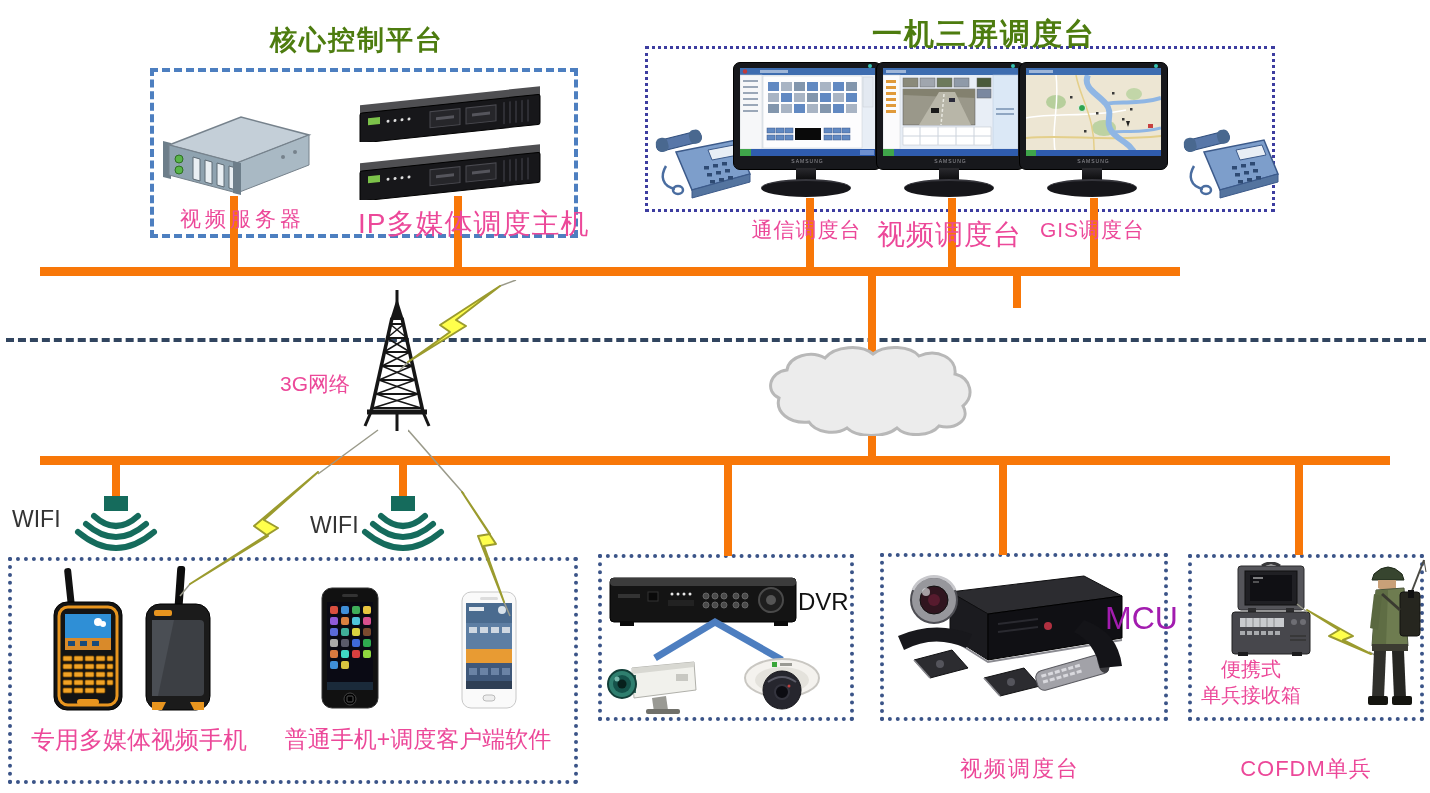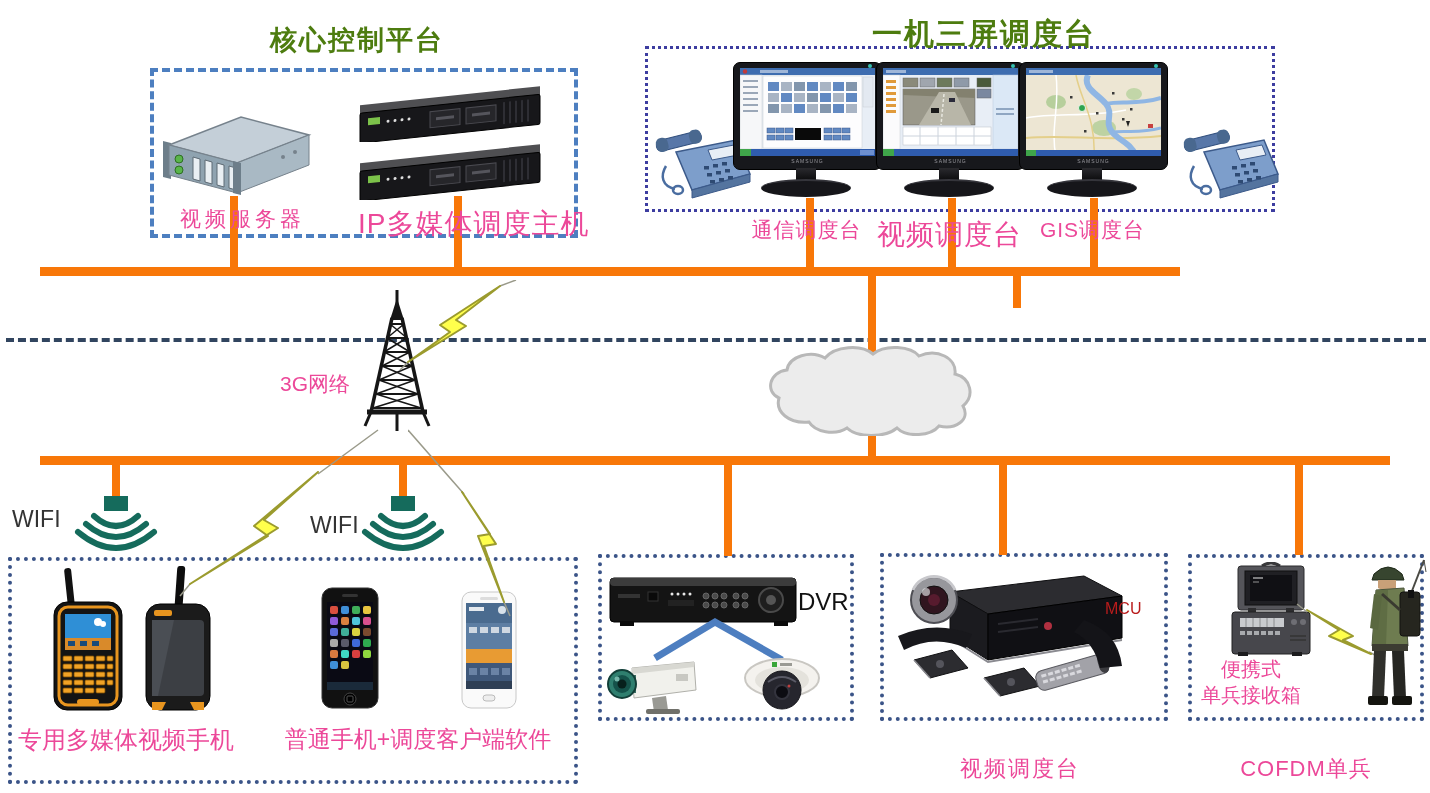--- a/index.html
+++ b/index.html
@@ -476,21 +476,21 @@
       <rect x="42" y="37" width="8" height="6" fill="#cfd8e2"></rect>
     <rect x="6" y="59" width="46" height="14" fill="#e89b33"></rect>
     <rect x="6" y="73" width="46" height="18" fill="#3f587a"></rect>
     <rect x="9" y="78" width="8" height="7" fill="#6a83a5"></rect>
       <rect x="20" y="78" width="8" height="7" fill="#6a83a5"></rect>
       <rect x="31" y="78" width="8" height="7" fill="#6a83a5"></rect>
       <rect x="42" y="78" width="8" height="7" fill="#6a83a5"></rect>
     <rect x="6" y="91" width="46" height="8" fill="#2f3f55"></rect>
     <rect x="23" y="105" width="12" height="6" rx="3" fill="#eee" stroke="#bbb"></rect>
   </svg>
-  <div class="lbl" style="left:18px;top:724px;width:242px;font-size:24px;font-family:Liberation Mono, monospace;">专用多媒体视频手机</div>
+  <div class="lbl" style="left:18px;top:724px;width:242px;text-align:center;font-size:24px;font-family:Liberation Mono, monospace;">专用多媒体视频手机</div>
   <div class="lbl" style="left:262px;top:724px;width:312px;text-align:center;font-size:23px;">普通手机+调度客户端软件</div>
 
   <svg class="icon" style="left:608px;top:570px;" width="190" height="58" viewBox="0 0 190 58">
     <rect x="2" y="8" width="186" height="44" rx="4" fill="#141414" stroke="#000"></rect>
     <rect x="2" y="8" width="186" height="8" rx="4" fill="#3c3c3c"></rect>
     <rect x="10" y="24" width="22" height="4" fill="#333"></rect>
     <rect x="40" y="22" width="10" height="9" fill="#0a0a0a" stroke="#333"></rect>
     <circle cx="64" cy="24" r="1.5" fill="#e8e8e8"></circle>
       <circle cx="70" cy="24" r="1.5" fill="#e8e8e8"></circle>
       <circle cx="76" cy="24" r="1.5" fill="#e8e8e8"></circle>
@@ -569,21 +569,21 @@
         <rect x="189" y="104" width="5" height="3" fill="#d9d9de"></rect>
       <rect x="154" y="110" width="5" height="3" fill="#d9d9de"></rect>
         <rect x="161" y="110" width="5" height="3" fill="#d9d9de"></rect>
         <rect x="168" y="110" width="5" height="3" fill="#d9d9de"></rect>
         <rect x="175" y="110" width="5" height="3" fill="#d9d9de"></rect>
         <rect x="182" y="110" width="5" height="3" fill="#d9d9de"></rect>
         <rect x="189" y="110" width="5" height="3" fill="#d9d9de"></rect>
     </g>
     <path d="M196,58 Q230,70 234,104 L212,106 Q206,80 186,70 Z" fill="#141418"></path>
   </svg>
-  <div class="lbl" style="left:1105px;top:600px;font-size:16px;color:#b91c1c;">MCU</div>
+  <div class="lbl" style="left:1105px;top:600px;font-size:32px;color:#a21caf;">MCU</div>
   <div class="lbl" style="left:892px;top:754px;width:256px;text-align:center;font-size:22px;letter-spacing:2px;">视频调度台</div>
 
   <svg class="icon" style="left:1226px;top:562px;" width="90" height="95" viewBox="0 0 90 95">
     <path d="M36,4 Q45,-2 54,4" stroke="#3a3a3c" stroke-width="3" fill="none"></path>
     <rect x="12" y="4" width="66" height="44" rx="3" fill="#55555a" stroke="#2c2c2e"></rect>
     <rect x="19" y="9" width="52" height="34" fill="#202024" stroke="#111"></rect>
     <rect x="24" y="13" width="42" height="26" fill="#101014"></rect>
     <rect x="27" y="15" width="10" height="2" fill="#e8e8e8" opacity="0.5"></rect>
     <rect x="27" y="19" width="6" height="2" fill="#e8e8e8" opacity="0.3"></rect>
     <rect x="22" y="46" width="8" height="4" fill="#2c2c2e"></rect>

